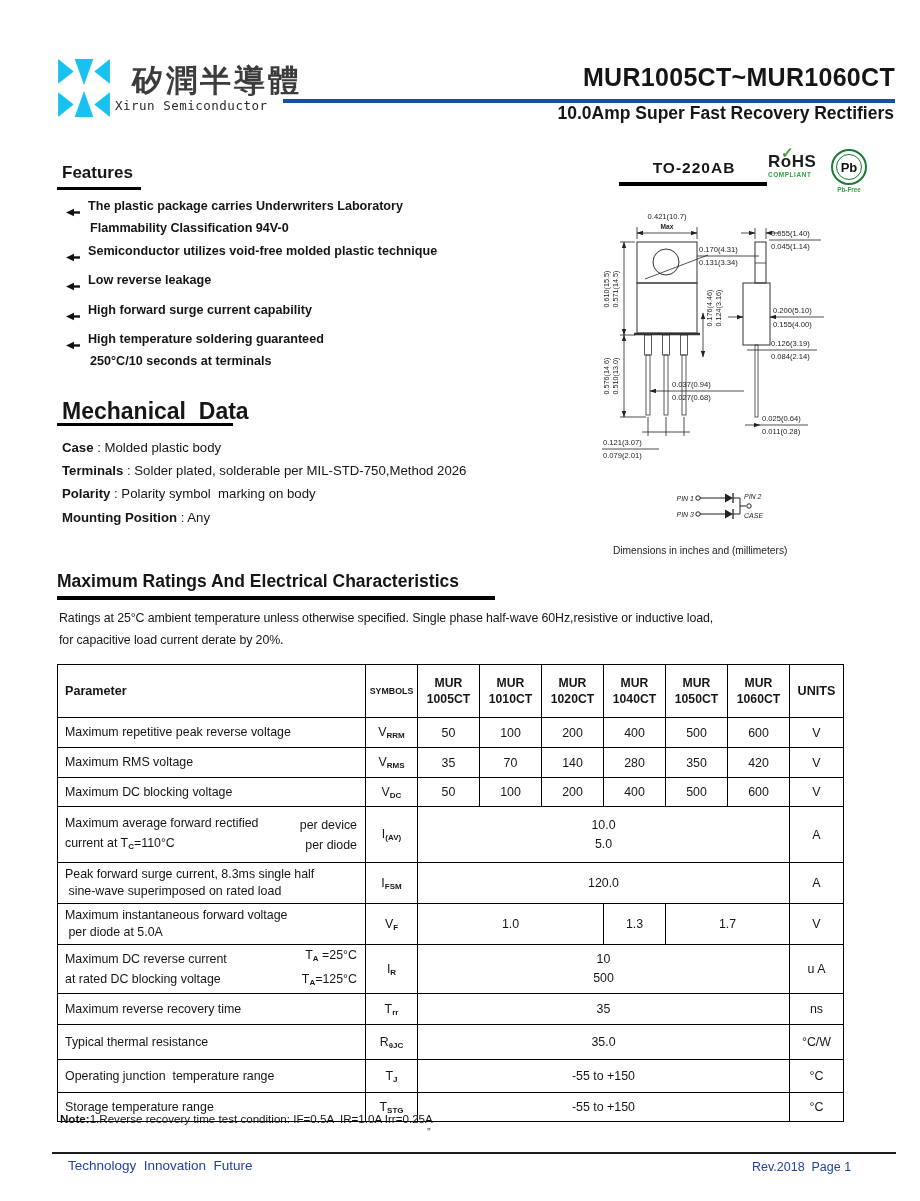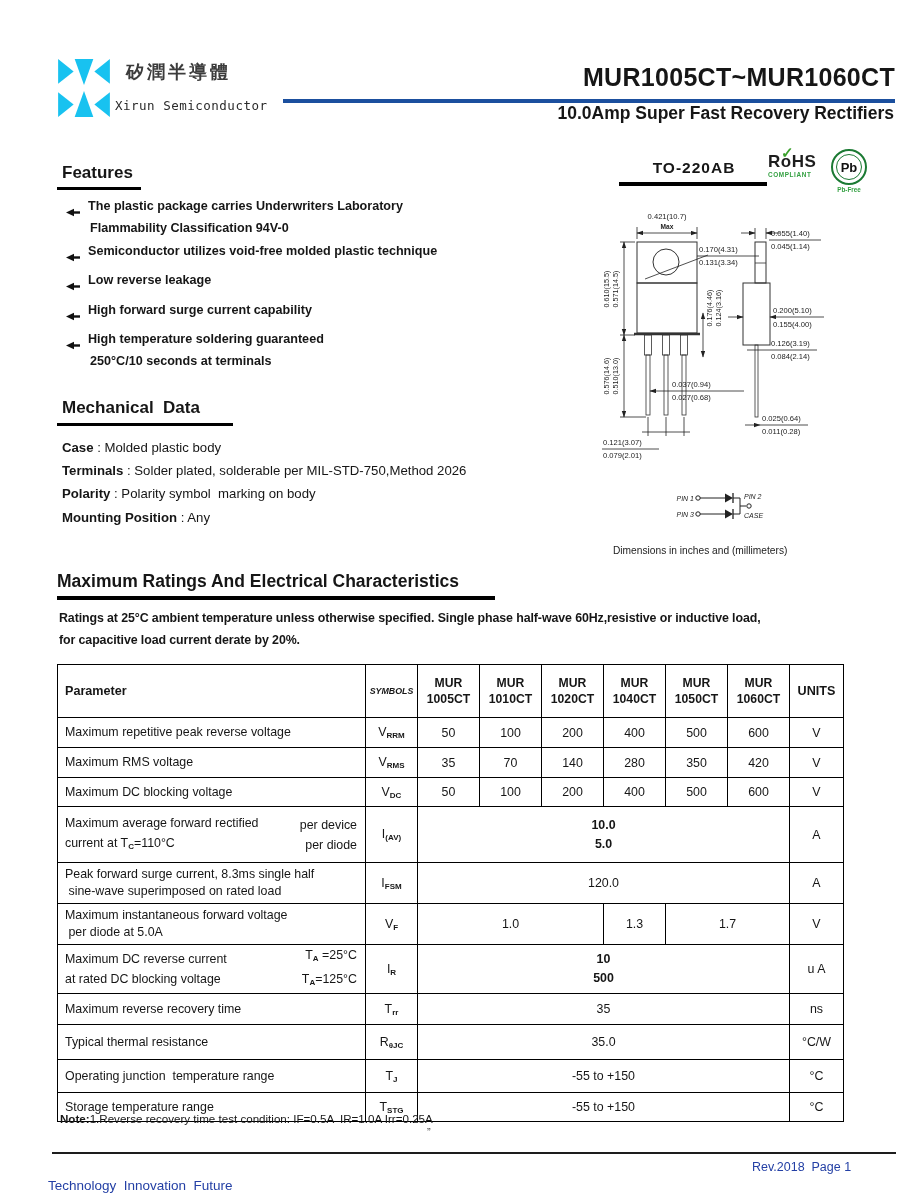--- a/index.html
+++ b/index.html
@@ -3,31 +3,31 @@
 <meta charset="utf-8">
 <style>
   html,body{margin:0;padding:0;background:#fff;}
   .page{position:relative;width:920px;height:1201px;background:#fff;overflow:hidden;
         font-family:"Liberation Sans",sans-serif;color:#161616;}
   .abs{position:absolute;}
   .bar{position:absolute;background:#000;}
   .pre{white-space:pre-wrap;}
 
   
-  .logo-cn{position:absolute;left:126px;top:60px;font-size:18px;color:#3c3c3c;letter-spacing:3px;font-weight:bold;}
+  .logo-cn{position:absolute;left:132px;top:60px;font-size:31px;color:#3c3c3c;letter-spacing:3px;font-weight:bold;}
   .logo-en{position:absolute;left:115px;top:98px;font-size:12.5px;color:#2b2b2b;
            font-family:"DejaVu Sans Mono",monospace;letter-spacing:0.5px;}
   .head-rule{position:absolute;left:283px;top:99px;width:612px;height:4px;background:#1b4f9e;}
   .part-title{position:absolute;right:25px;top:63px;font-size:25px;font-weight:bold;letter-spacing:0.3px;}
   .subtitle{position:absolute;right:26px;top:103px;font-size:17.5px;font-weight:bold;}
 
   
   .features-h{position:absolute;left:62px;top:163px;font-size:17px;font-weight:bold;}
   .features-bar{left:57px;top:187px;width:84px;height:3px;}
-  .mech-h{position:absolute;left:62px;top:398px;font-size:17px;font-weight:bold;}
+  .mech-h{position:absolute;left:62px;top:398px;font-size:23px;font-weight:bold;}
   .mech-bar{left:57px;top:423px;width:176px;height:3px;}
   .ratings-h{position:absolute;left:57px;top:571px;font-size:17.5px;font-weight:bold;}
   .ratings-bar{left:57px;top:596px;width:438px;height:4px;}
 
   
   .features-list{position:absolute;left:66px;top:195px;width:480px;font-size:12.6px;line-height:22.4px;}
   .feat{display:flex;align-items:flex-start;}
   .feat .bico{flex:0 0 22px;padding-top:7px;}
   .feat-text{flex:1;font-weight:bold;}
   .cont{padding-left:2px;}
@@ -50,47 +50,47 @@
 
   
   .mech-rows{position:absolute;left:62px;top:436px;font-size:13.2px;line-height:23.2px;}
   .mech-label{font-weight:bold;}
 
   
   .diagram{position:absolute;left:600px;top:205px;}
   .diagram text{font-family:"Liberation Sans",sans-serif;fill:#222;}
 
   
-  .intro{position:absolute;left:59px;top:607px;width:810px;font-size:12.4px;line-height:22px;letter-spacing:-0.1px;font-weight:bold;}
+  .intro{position:absolute;left:59px;top:607px;width:810px;font-size:12.4px;line-height:22px;letter-spacing:-0.1px;}
 
   
   .ratings-table{position:absolute;left:57px;top:664px;border-collapse:collapse;table-layout:fixed;
                  font-size:12.4px;}
   .ratings-table td{border:1px solid #000;border-top-width:1.5px;border-bottom-width:1.5px;
                     padding:0;text-align:center;vertical-align:middle;overflow:hidden;}
   .ratings-table td.p{text-align:left;padding-left:7px;padding-right:2px;line-height:17px;}
   .th-param{font-weight:bold;font-size:12.6px;}
-  .th-sym{font-size:8.8px;font-weight:bold;font-style:italic;}
+  .th-sym{font-size:8.8px;font-weight:bold;}
   .th-unit{font-weight:bold;font-size:12.6px;}
   .c-dev div{font-weight:bold;font-size:12.2px;line-height:16px;}
   .sb{font-size:8px;font-weight:bold;vertical-align:-2px;}
   .pflex{display:flex;justify-content:space-between;align-items:center;padding:0 6px 0 0;}
   .pright{text-align:right;line-height:20px;}
   .pleft{line-height:20px;}
-  .stack div{line-height:19px;font-weight:bold;}
+  .stack div{line-height:19px;}
   .hdr td{height:52px;}
   .r29 td{height:29px;} .r28 td{height:28px;} .r55 td{height:55px;} .r40 td{height:40px;}
   .r44 td{height:44px;} .r30 td{height:30px;} .r34 td{height:34px;} .r32 td{height:32px;}
 
   
   .note{position:absolute;left:60px;top:1112px;font-size:11.6px;}
   .note-label{font-weight:bold;}
   .stray{position:absolute;left:427px;top:1126px;font-size:11px;color:#444;}
   .footer-line{position:absolute;left:52px;top:1152px;width:844px;height:2px;background:#1d1d1d;}
-  .footer-left{position:absolute;left:48px;top:1158px;color:#2440a5;font-size:13.5px;margin-top:20px;}
+  .footer-left{position:absolute;left:68px;top:1158px;color:#2440a5;font-size:13.5px;}
   .footer-right{position:absolute;left:752px;top:1160px;color:#2440a5;font-size:12.5px;}
 </style>
 </head>
 <body>
 
 <div class="page">
 
   <svg class="abs" style="left:58px;top:59px;" width="52" height="58" viewBox="0 0 100 112">
     <g fill="#18c2f0">
       <polygon points="0,0 30,24 0,48"></polygon>

